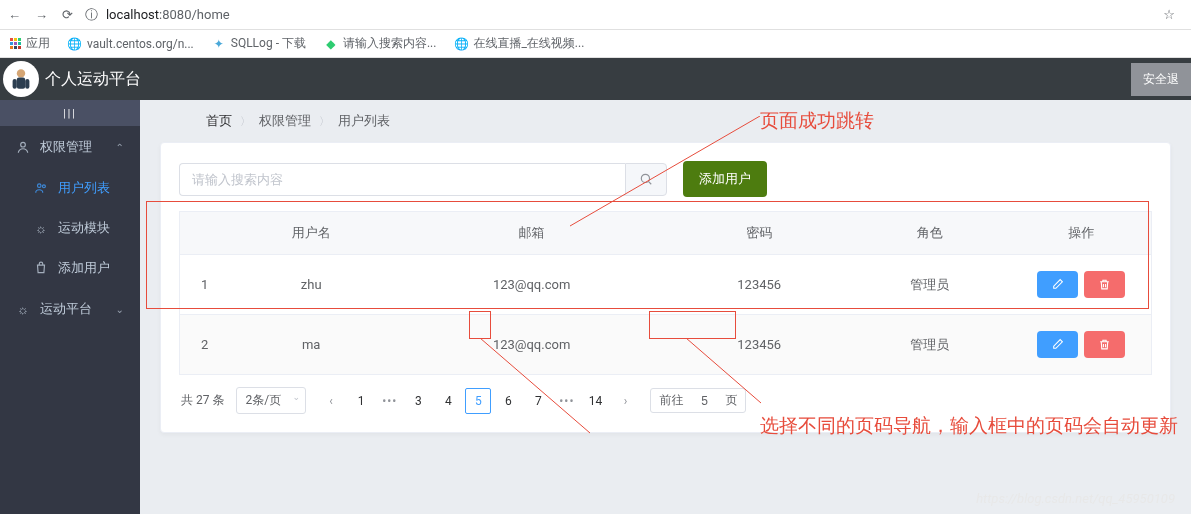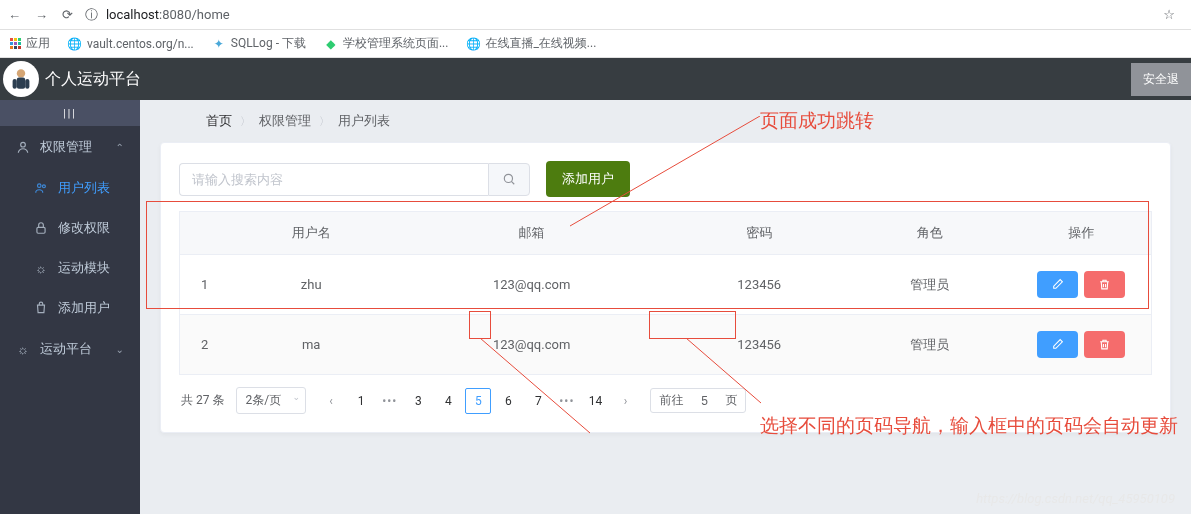--- a/index.html
+++ b/index.html
@@ -51,21 +51,21 @@
     
     .main { flex: 1; background: #eaedf1; position: relative; overflow: hidden; }
     .breadcrumb { padding: 12px 20px; font-size: 13px; color: #606266; display: flex; align-items: center; gap: 8px; }
     .breadcrumb .sep { color: #c0c4cc; font-size: 11px; }
     .breadcrumb a { color: #303133; margin-left: 46px; }
     
     .card { background: #fff; margin: 0 20px 20px 20px; border-radius: 4px; border: 1px solid #ebeef5; box-shadow: 0 2px 4px rgba(0,0,0,0.04); }
     .card-pad { padding: 18px; }
     
     .search-row { display: flex; gap: 16px; align-items: center; }
-    .search-group { display: flex; width: 351px; }
+    .search-group { display: flex; width: 488px; }
     .search-input { flex: 1; border: 1px solid #dcdfe6; border-right: none; border-radius: 4px 0 0 4px; padding: 8px 12px; font-size: 13px; outline: none; color: #606266; }
     .search-input::placeholder { color: #c0c4cc; }
     .search-btn { width: 42px; border: 1px solid #dcdfe6; background: #f5f7fa; border-radius: 0 4px 4px 0; cursor: pointer; color: #909399; display: flex; align-items: center; justify-content: center; }
     .add-btn { background: #4d7c0f; color: #fff; border: none; border-radius: 4px; padding: 9px 16px; font-size: 13px; cursor: pointer; }
     
     
     .table { width: 100%; border-collapse: collapse; margin-top: 14px; border: 1px solid #ebeef5; }
     .table th { background: #f7f8fa; font-weight: 500; color: #606266; padding: 12px 8px; text-align: center; font-size: 13px; border-bottom: 1px solid #ebeef5; }
     .table td { padding: 16px 8px; text-align: center; color: #606266; font-size: 13px; border-bottom: 1px solid #ebeef5; }
     .table tbody tr:nth-child(2) { background: #fafafa; }
@@ -131,21 +131,21 @@
   <div class="bookmark-item">
     <span class="bookmark-icon">🌐</span>
     <span>vault.centos.org/n...</span>
   </div>
   <div class="bookmark-item">
     <span class="bookmark-icon" style="color:#4aa8d8;">✦</span>
     <span>SQLLog - 下载</span>
   </div>
   <div class="bookmark-item">
     <span class="bookmark-icon" style="color:#2ecc71;">◆</span>
-    <span>学校管理系统页面...</span>
+    <span>请输入搜索内容...</span>
   </div>
   <div class="bookmark-item">
     <span class="bookmark-icon">🌐</span>
     <span>在线直播_在线视频...</span>
   </div>
 </div>
 
 <div class="app-header">
   <div class="app-logo">
     <svg viewBox="0 0 40 40">
@@ -179,29 +179,20 @@
     <div class="submenu">
       <div class="menu-item active">
         <span class="menu-icon">
             <svg width="14" height="14" viewBox="0 0 24 24" fill="none" stroke="currentColor" stroke-width="2">
               <circle cx="9" cy="8" r="3"></circle>
               <circle cx="17" cy="9" r="2.5"></circle>
               <path d="M3 20c0-3 3-5 6-5s6 2 6 5"></path>
             </svg>
           </span>
         <span>用户列表</span>
-      </div>
-      <div class="menu-item">
-        <span class="menu-icon">
-            <svg width="14" height="14" viewBox="0 0 24 24" fill="none" stroke="currentColor" stroke-width="2">
-              <rect x="5" y="11" width="14" height="10" rx="2"></rect>
-              <path d="M8 11V7a4 4 0 0 1 8 0v4"></path>
-            </svg>
-          </span>
-        <span>修改权限</span>
       </div>
       <div class="menu-item">
         <span class="menu-icon">☼</span>
         <span>运动模块</span>
       </div>
       <div class="menu-item">
         <span class="menu-icon">
             <svg width="14" height="14" viewBox="0 0 24 24" fill="none" stroke="currentColor" stroke-width="2">
               <path d="M6 7h12l-1 13H7z"></path>
               <path d="M9 7V5a3 3 0 0 1 6 0v2"></path>

